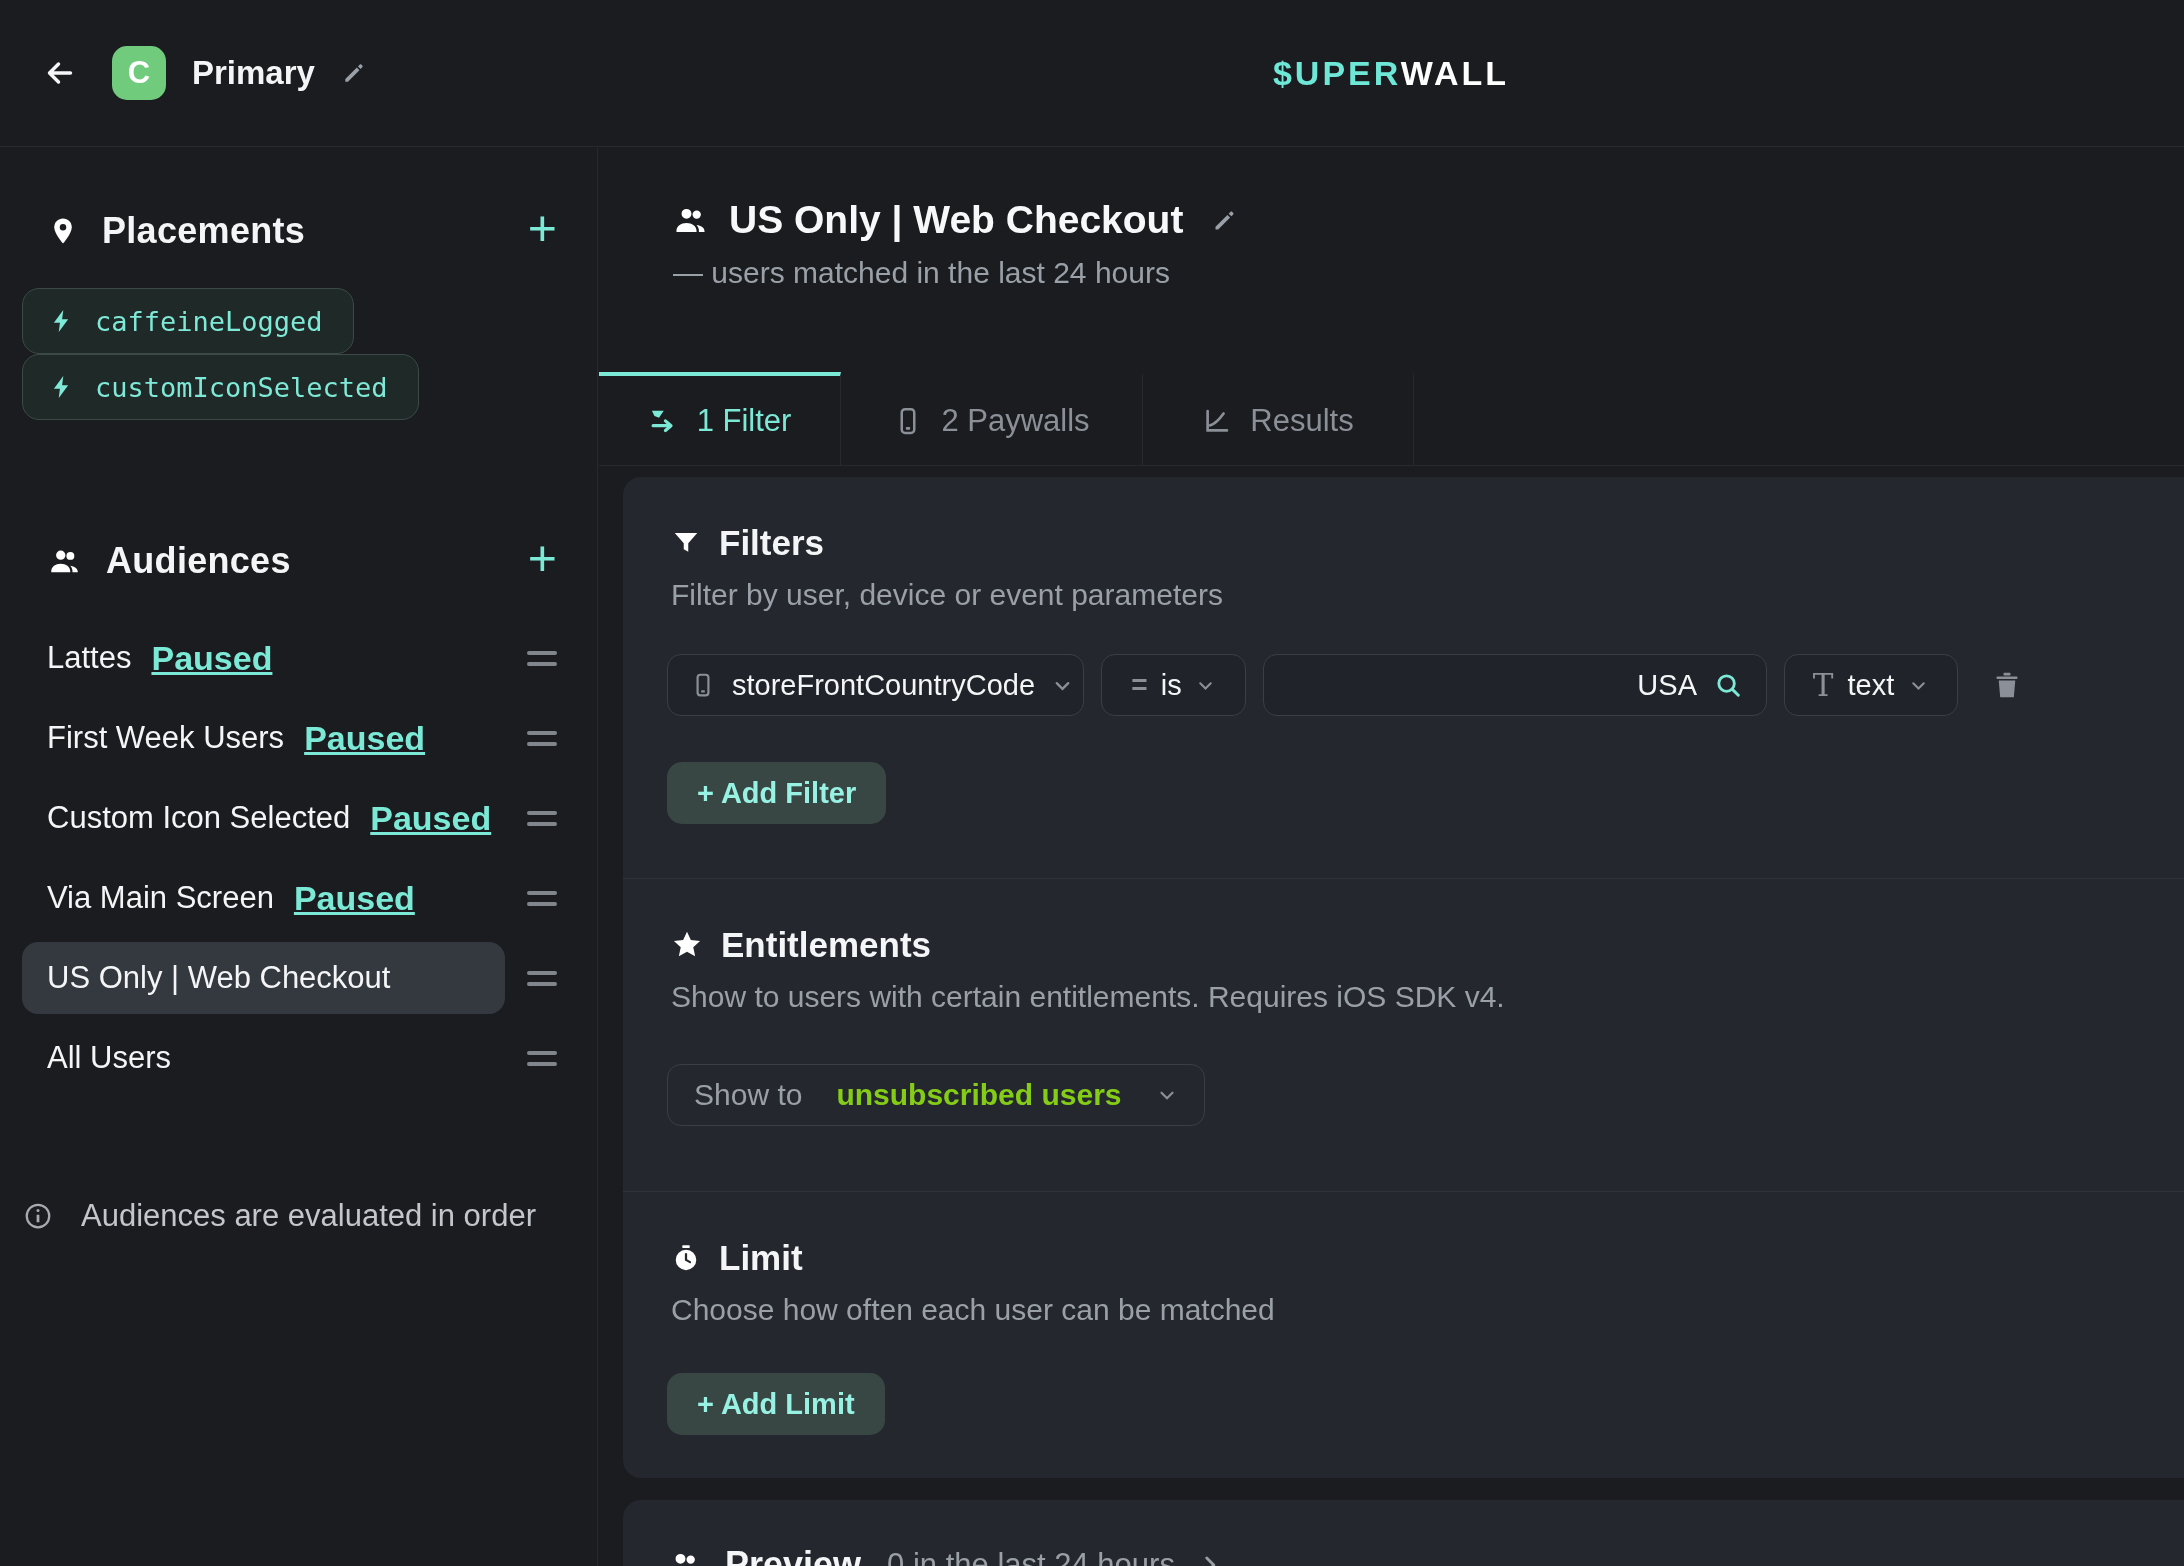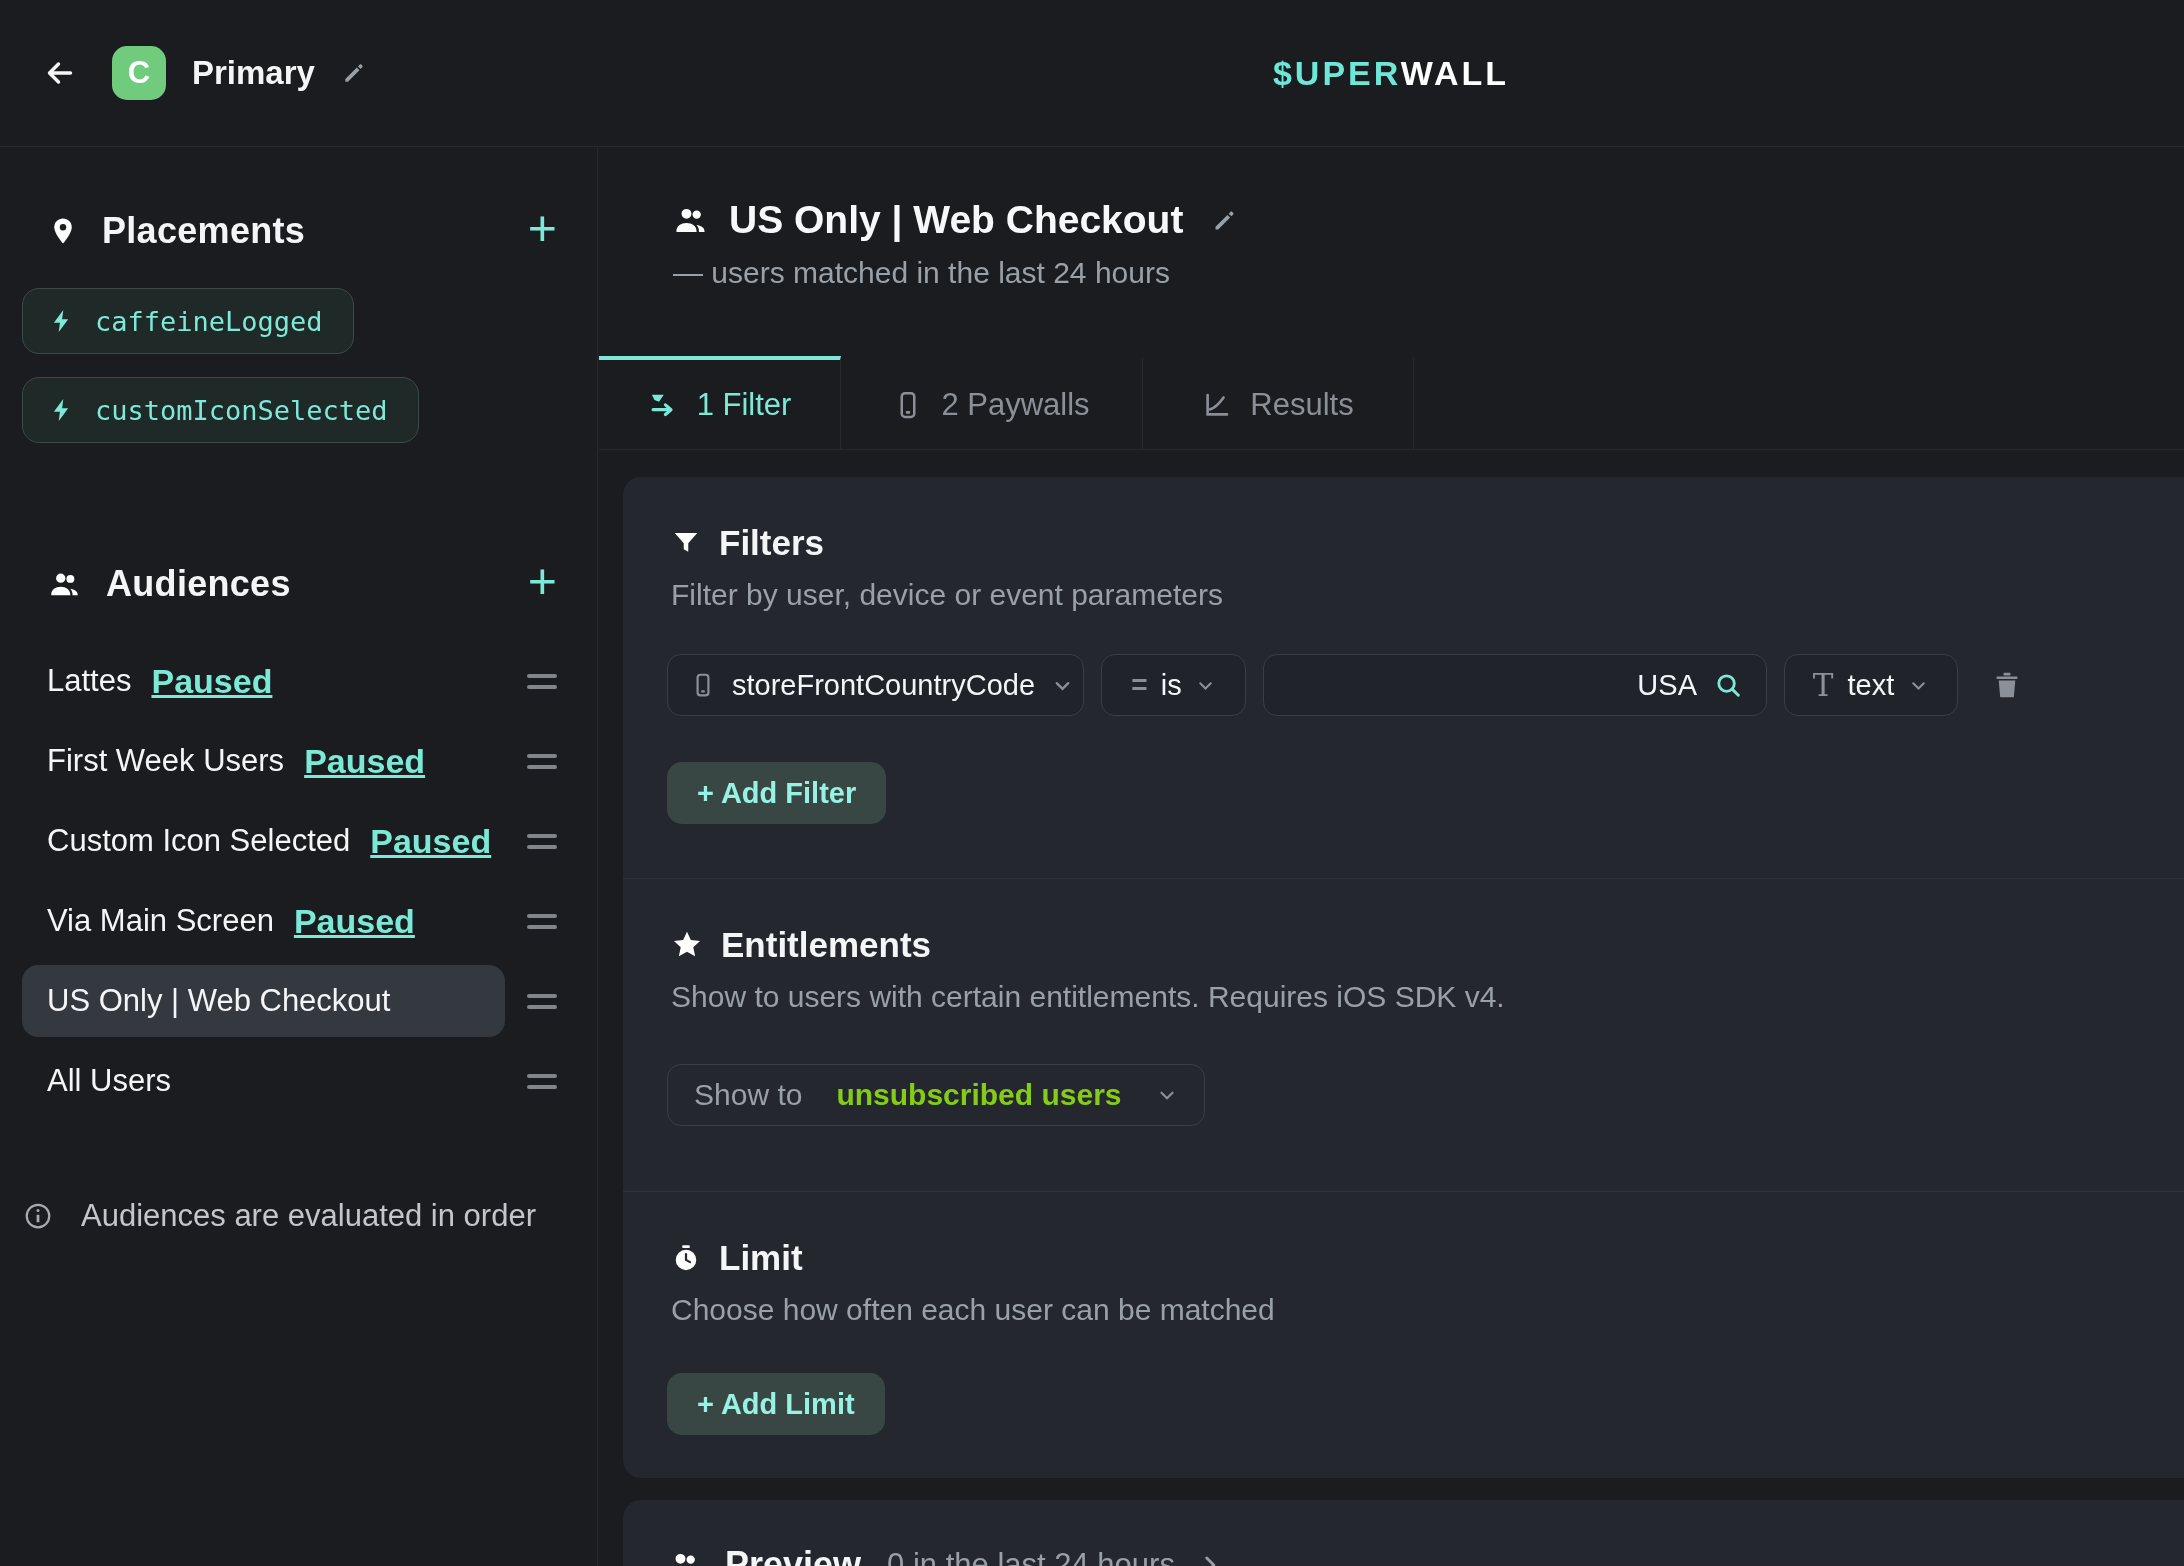--- a/index.html
+++ b/index.html
@@ -29,21 +29,21 @@
     border-right:1px solid #26292e; }
   .side-section-head { display:flex; align-items:center; gap:24px; padding:0 40px 0 48px; height:62px; }
   .side-section-head.placements { margin-top:52px; }
   .side-section-head.audiences { margin-top:110px; }
   .sec-ic { color:#ffffff; }
   .side-sec-title { font-size:36px; font-weight:700; color:#f4f5f6; letter-spacing:0.3px; }
   .plus-btn { margin-left:auto; color:#7ce9d7; font-size:50px; font-weight:300; line-height:1; padding-bottom:6px; }
   .placements-list { padding:26px 0 0 22px; }
   .placement-pill { display:flex; width:fit-content; align-items:center; gap:20px; height:66px;
     padding:0 30px 0 26px; border:1px solid #3b4a47; background:#1f2a28; border-radius:17px;
-    margin-bottom:23px; color:#7fe9d8; font-family:"DejaVu Sans Mono", monospace; font-size:27px; }
+    color:#7fe9d8; font-family:"DejaVu Sans Mono", monospace; font-size:27px; }
   .audiences-list { margin-top:30px; }
   .aud-row { display:flex; align-items:center; margin:0 40px 8px 22px; }
   .aud-main { flex:1; max-width:483px; display:flex; align-items:center; height:72px;
     padding-left:25px; border-radius:16px; }
   .aud-row.selected .aud-main { background:#34383f; }
   .aud-label { font-size:31px; color:#f4f5f6; }
   .aud-badge { margin-left:20px; font-size:34px; font-weight:600; color:#7ce9d7;text-decoration:underline; }
   .handle { width:30px; margin-left:auto; cursor:grab; }
   .handle span { display:block; height:4px; border-radius:2px; background:#81868c; margin:7px 0; }
   .side-footnote { position:absolute; left:23px; top:1050px; display:flex; align-items:center;
@@ -52,21 +52,21 @@
 
   
   .main { position:absolute; left:599px; top:148px; right:0; bottom:0; }
   .main-head { padding:50px 0 0 74px; }
   .main-title-row { display:flex; align-items:center; gap:20px; }
   .main-title-row .sec-ic { color:#ffffff; }
   .main-title { font-size:39px; font-weight:700; color:#f7f8f9; }
   .main-title-row .edit-ic { margin-left:8px; }
   .main-subtitle { margin-top:14px; font-size:30px; color:#9aa0a8; }
 
-  .tabbar { position:absolute; top:208px; left:0; right:0; height:94px;
+  .tabbar { position:absolute; top:224px; left:0; right:0; height:94px;
     border-bottom:1px solid #26292e; display:flex; }
   .tab { display:flex; align-items:center; justify-content:center; gap:18px;
     border-right:1px solid #26292e; border-top:4px solid transparent;
     font-size:31px; color:#8b9098; cursor:pointer; }
   .tab:nth-child(1){ width:242px; } .tab:nth-child(2){ width:302px; }
   .tab:nth-child(3){ width:271px; } .tab:nth-child(4){ width:249px; }
   .tab.active { color:#7ce9d7; border-top-color:#7ce9d7; }
 
   .card { background:#24272e; border-radius:18px; }
   .card-main { position:absolute; left:24px; top:329px; right:-30px; height:1001px; }

